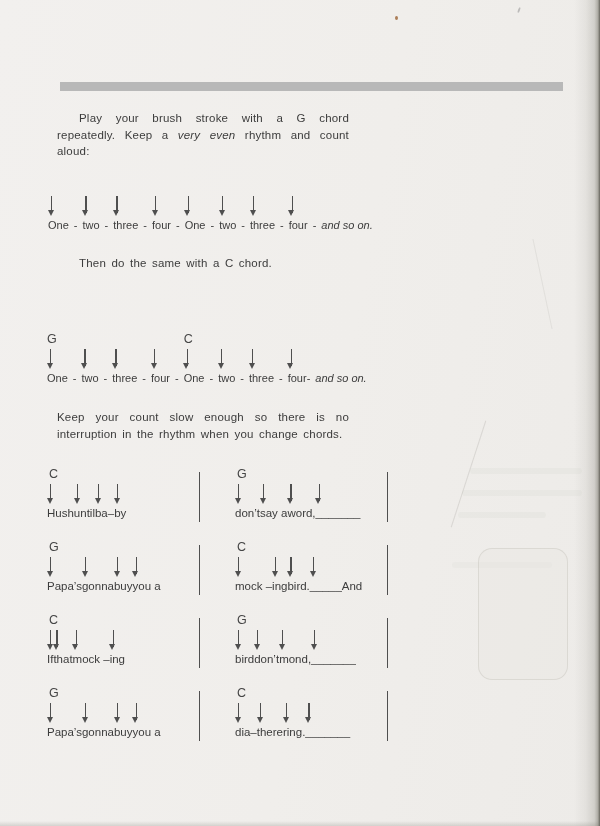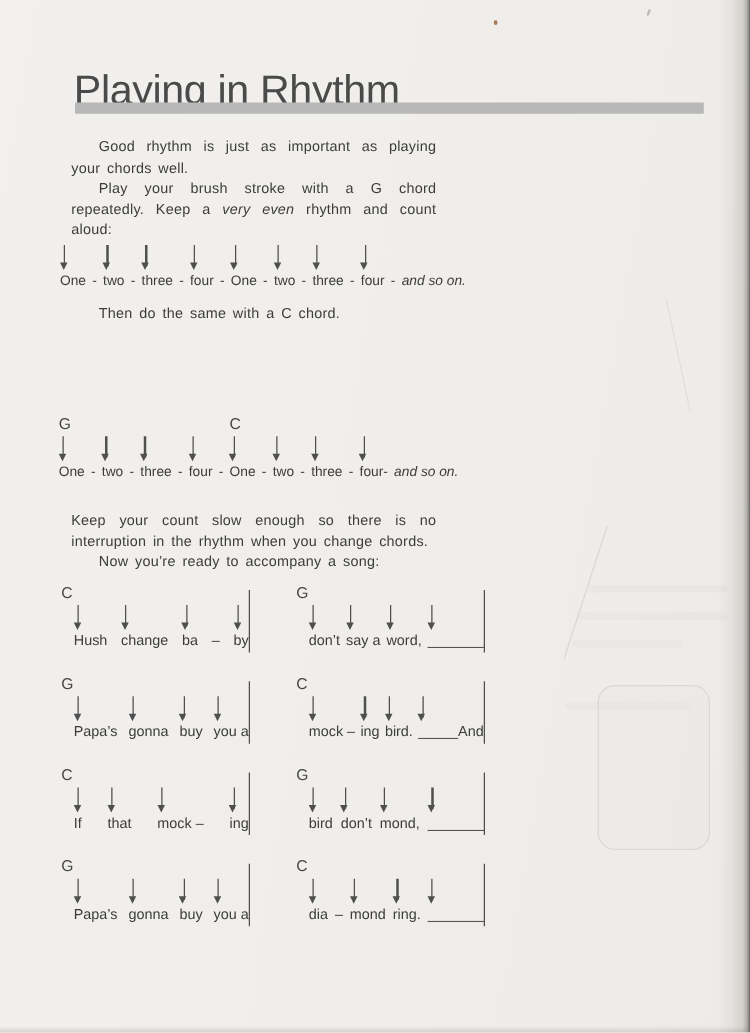--- a/index.html
+++ b/index.html
@@ -22,59 +22,57 @@
   
   .title{position:absolute; left:59px; top:31px; font-size:33px; letter-spacing:-.3px;
     color:var(--title_ink); font-weight:400;}
   .title-rule{position:absolute; left:60px; top:82px; width:503px; height:9px; background:var(--rule);}
   
   .textblock{position:absolute; left:57px; width:292px;}
   .textblock p{margin:0; font-size:11.5px; line-height:16.5px; text-align:justify;
     letter-spacing:.2px; word-spacing:2px; color:var(--text_ink);}
   .indent{text-indent:22px;}
   .italic{font-style:italic;}
-  #block1{top:110px;} #block2{top:243px;} #block3{top:409px;}
+  #block1{top:110px;} #block2{top:255px;} #block3{top:409px;}
   
   .arrow{display:block; width:1.3px; height:17px; background:var(--mark_ink);
     position:relative; margin:0 0 6px 3px;}
   .arrow::after{content:""; position:absolute; left:-3.2px; bottom:-6px;
     border:3.6px solid transparent; border-top:6.5px solid var(--mark_ink);}
   .arrow-spacer{display:block; width:1px; height:23px;}
   
   .count-row{position:absolute; display:flex; align-items:center; column-gap:5px;}
   #count-row-1{left:48px; top:196px;}
   #count-row-2{left:47px; top:333px;}
   .beat-cell{display:flex; flex-direction:column; align-items:flex-start;}
   .beat-word{font-size:11px; line-height:13px; white-space:nowrap; color:var(--text_ink);}
   .chord-slot{height:16px; font-size:12.5px; line-height:13px; color:#454545;}
   
   #song{position:absolute; left:47px; top:467px;}
   .song-line{display:flex; column-gap:35px; margin-bottom:20px;}
   .measure{position:relative; width:153px;}
   .measure-chord{height:17px; font-size:12.5px; color:#454545; margin-left:2px;}
-  .cells{display:flex; justify-content:space-between; align-items:flex-end; width:140px;margin-left:12px;}
+  .cells{display:flex; align-items:flex-end; width:140px;}
   .cells .beat-word{font-size:11.5px;}
   .barline{position:absolute; right:0; top:5px; width:1.4px; height:50px; background:var(--mark_ink);}
   
   .ghost{position:absolute; background:#e4e3df; opacity:.55; height:6px; border-radius:3px;}
   .ghost-blob{position:absolute; border:1px solid rgba(186,184,176,.35); border-radius:14px;
     background:rgba(230,229,224,.25);}
   .scratch{position:absolute; width:1px; background:rgba(120,118,110,.18);}
   .speck{position:absolute; border-radius:50%;}
 </style>
 </head>
 <body>
 
 <div class="page">
 
-  <h1 class="title">Playing in Rhythm</h1>
   <div class="title-rule"></div>
 
   <div class="textblock" id="block1">
-    <p class="indent">Good rhythm is just as important as playing your chords well.</p>
     <p class="indent"><span>Play your brush stroke with a G chord repeatedly. Keep a </span><span class="italic">very even</span><span> rhythm and count aloud:</span></p>
   </div>
 
   <div class="count-row" id="count-row-1">
       <div class="beat-cell">
         <span class="arrow"></span>
         <div class="beat-word">One</div>
       </div>
       <div class="beat-cell">
         <span class="arrow-spacer"></span>
@@ -224,35 +222,34 @@
       </div>
       <div class="beat-cell">
         <div class="chord-slot">&nbsp;</div>
         <span class="arrow-spacer"></span>
         <div class="beat-word italic">and so on.</div>
       </div>
     </div>
 
   <div class="textblock" id="block3">
     <p>Keep your count slow enough so there is no interruption in the rhythm when you change chords.</p>
-    <p class="indent">Now you’re ready to accompany a song:</p>
   </div>
 
   <div id="song">
       <div class="song-line">
         <div class="measure">
           <div class="measure-chord">C</div>
           <div class="cells">
             <div class="beat-cell">
               <span class="arrow"></span>
               <div class="beat-word">Hush</div>
             </div>
             <div class="beat-cell">
               <span class="arrow"></span>
-              <div class="beat-word">change</div>
+              <div class="beat-word">until</div>
             </div>
             <div class="beat-cell">
               <span class="arrow"></span>
               <div class="beat-word">ba</div>
             </div>
             <div class="beat-cell">
               <span class="arrow-spacer"></span>
               <div class="beat-word">–</div>
             </div>
             <div class="beat-cell">
@@ -406,21 +403,21 @@
             <div class="beat-cell">
               <span class="arrow"></span>
               <div class="beat-word">dia</div>
             </div>
             <div class="beat-cell">
               <span class="arrow-spacer"></span>
               <div class="beat-word">–</div>
             </div>
             <div class="beat-cell">
               <span class="arrow"></span>
-              <div class="beat-word">mond</div>
+              <div class="beat-word">there</div>
             </div>
             <div class="beat-cell">
               <span class="arrow"></span>
               <div class="beat-word">ring.</div>
             </div>
             <div class="beat-cell">
               <span class="arrow"></span>
               <div class="beat-word">_______</div>
             </div>
           </div>

